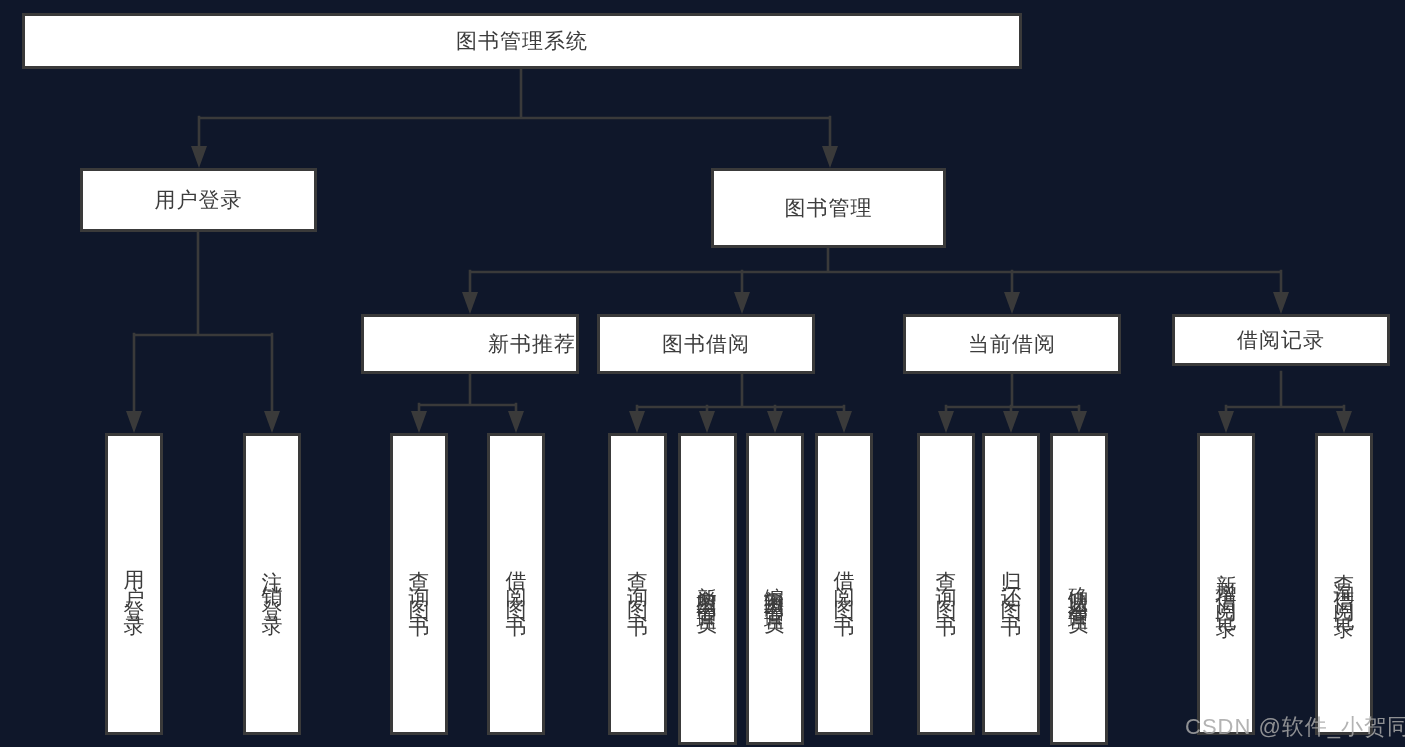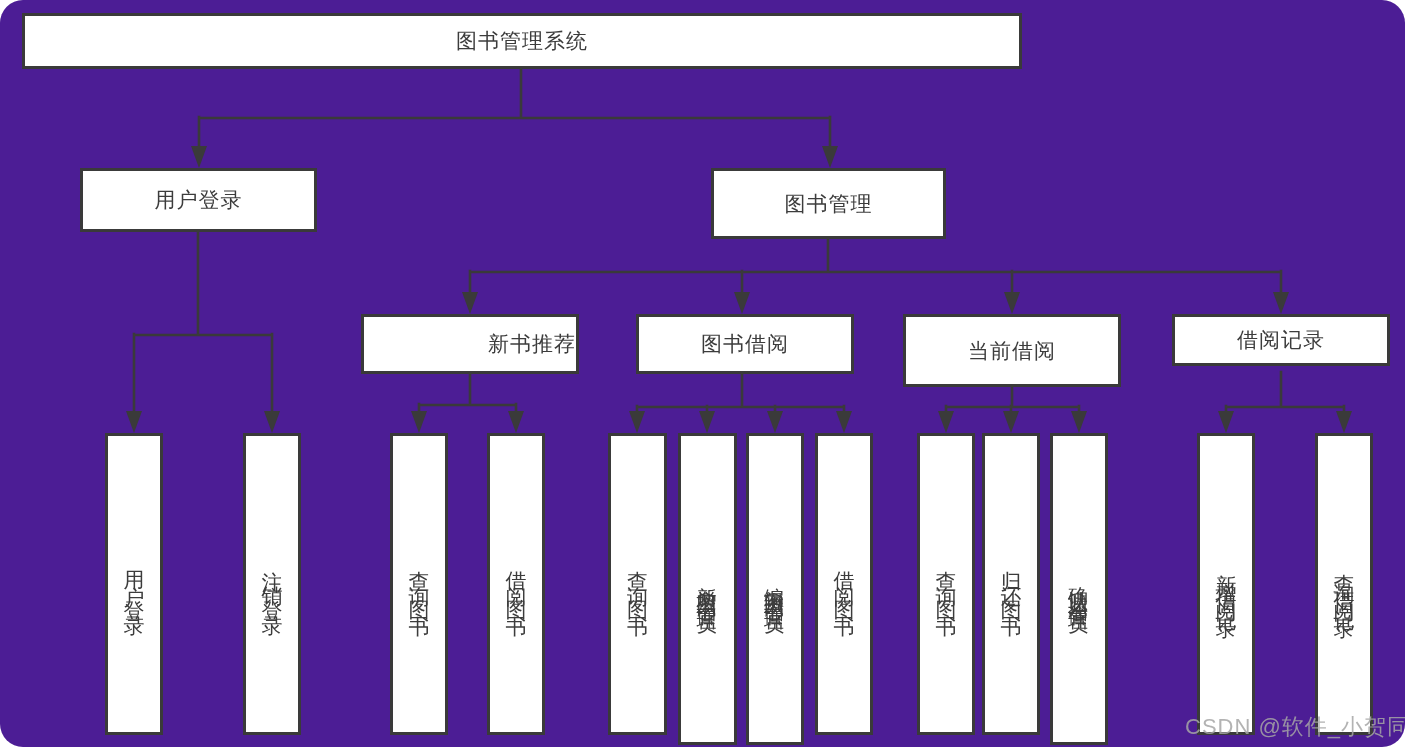--- a/index.html
+++ b/index.html
@@ -5,23 +5,22 @@
   html, body {
     margin: 0;
     padding: 0;
     background: #ffffff;
     font-family: "Liberation Sans", "DejaVu Sans", sans-serif;
   }
   #canvas {
     position: relative;
     width: 1405px;
     height: 747px;
-    background: #4c1d95;
+    background: #0f172a;
     overflow: hidden;
-    border-radius: 23px;
   }
   #connectors {
     position: absolute;
     left: 0; top: 0;
     width: 1405px;
     height: 747px;
   }
   .box {
     position: absolute;
     box-sizing: border-box;
@@ -102,31 +101,31 @@
     </g>
   </svg>
 
   <div class="box" style="left:22px; top:13px; width:1000px; height:56px;">
     <span class="h-label">图书管理系统</span>
   </div>
 
   <div class="box" style="left:80px; top:168px; width:237px; height:64px;">
     <span class="h-label">用户登录</span>
   </div>
-  <div class="box" style="left:711px; top:168px; width:235px; height:71px;">
+  <div class="box" style="left:711px; top:168px; width:235px; height:80px;">
     <span class="h-label">图书管理</span>
   </div>
 
   <div class="box" style="left:361px; top:314px; width:218px; height:60px;justify-content:flex-end;">
     <span class="h-label">新书推荐</span>
   </div>
-  <div class="box" style="left:636px; top:314px; width:218px; height:60px;">
+  <div class="box" style="left:597px; top:314px; width:218px; height:60px;">
     <span class="h-label">图书借阅</span>
   </div>
-  <div class="box" style="left:903px; top:314px; width:218px; height:73px;">
+  <div class="box" style="left:903px; top:314px; width:218px; height:60px;">
     <span class="h-label">当前借阅</span>
   </div>
   <div class="box" style="left:1172px; top:314px; width:218px; height:52px;">
     <span class="h-label">借阅记录</span>
   </div>
 
   <div class="box" style="left:105px; top:433px; width:58px; height:302px;">
     <span class="v-label">用户登录</span>
   </div>
   <div class="box" style="left:243px; top:433px; width:58px; height:302px;">

